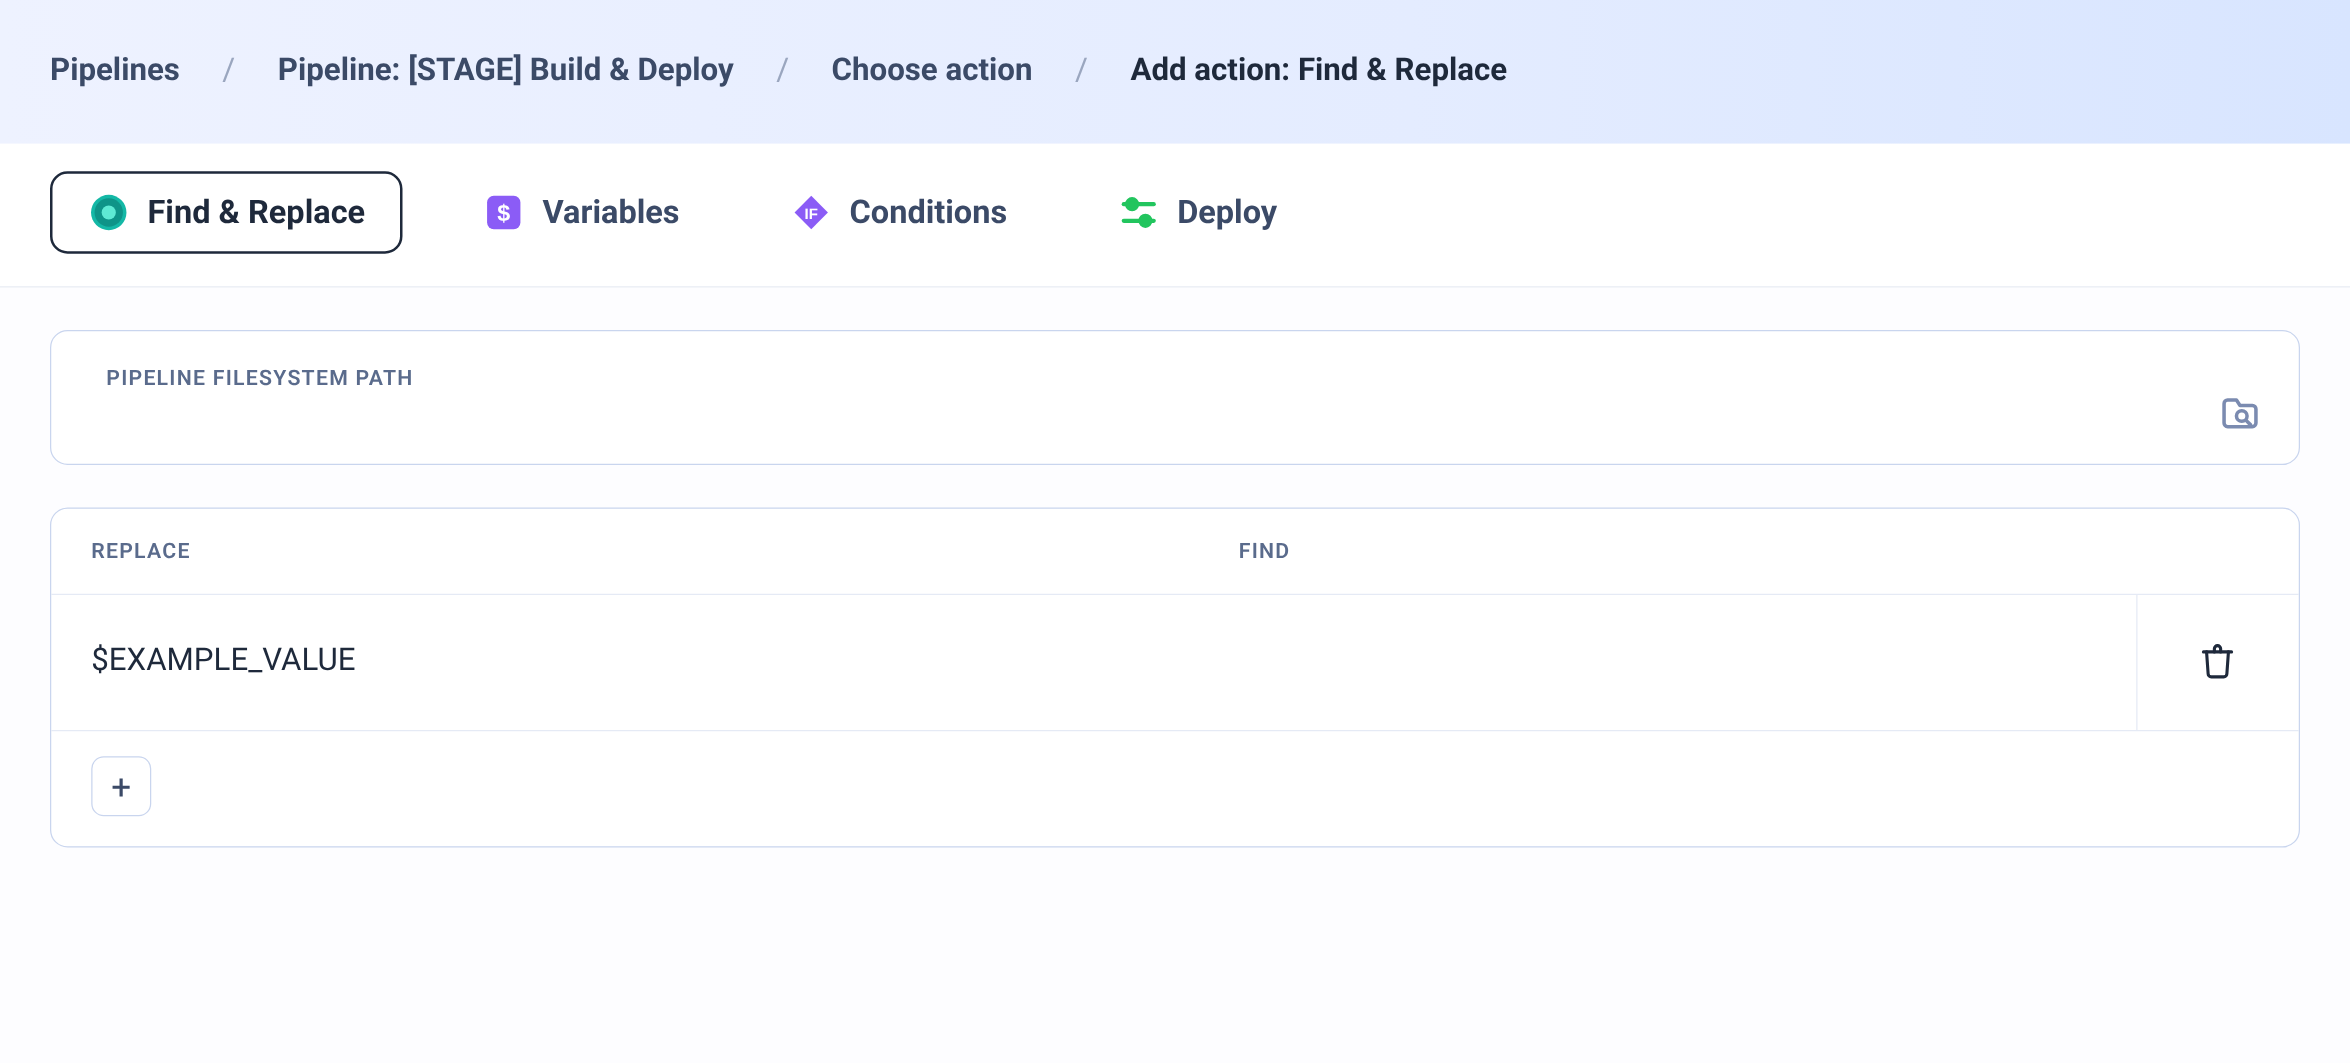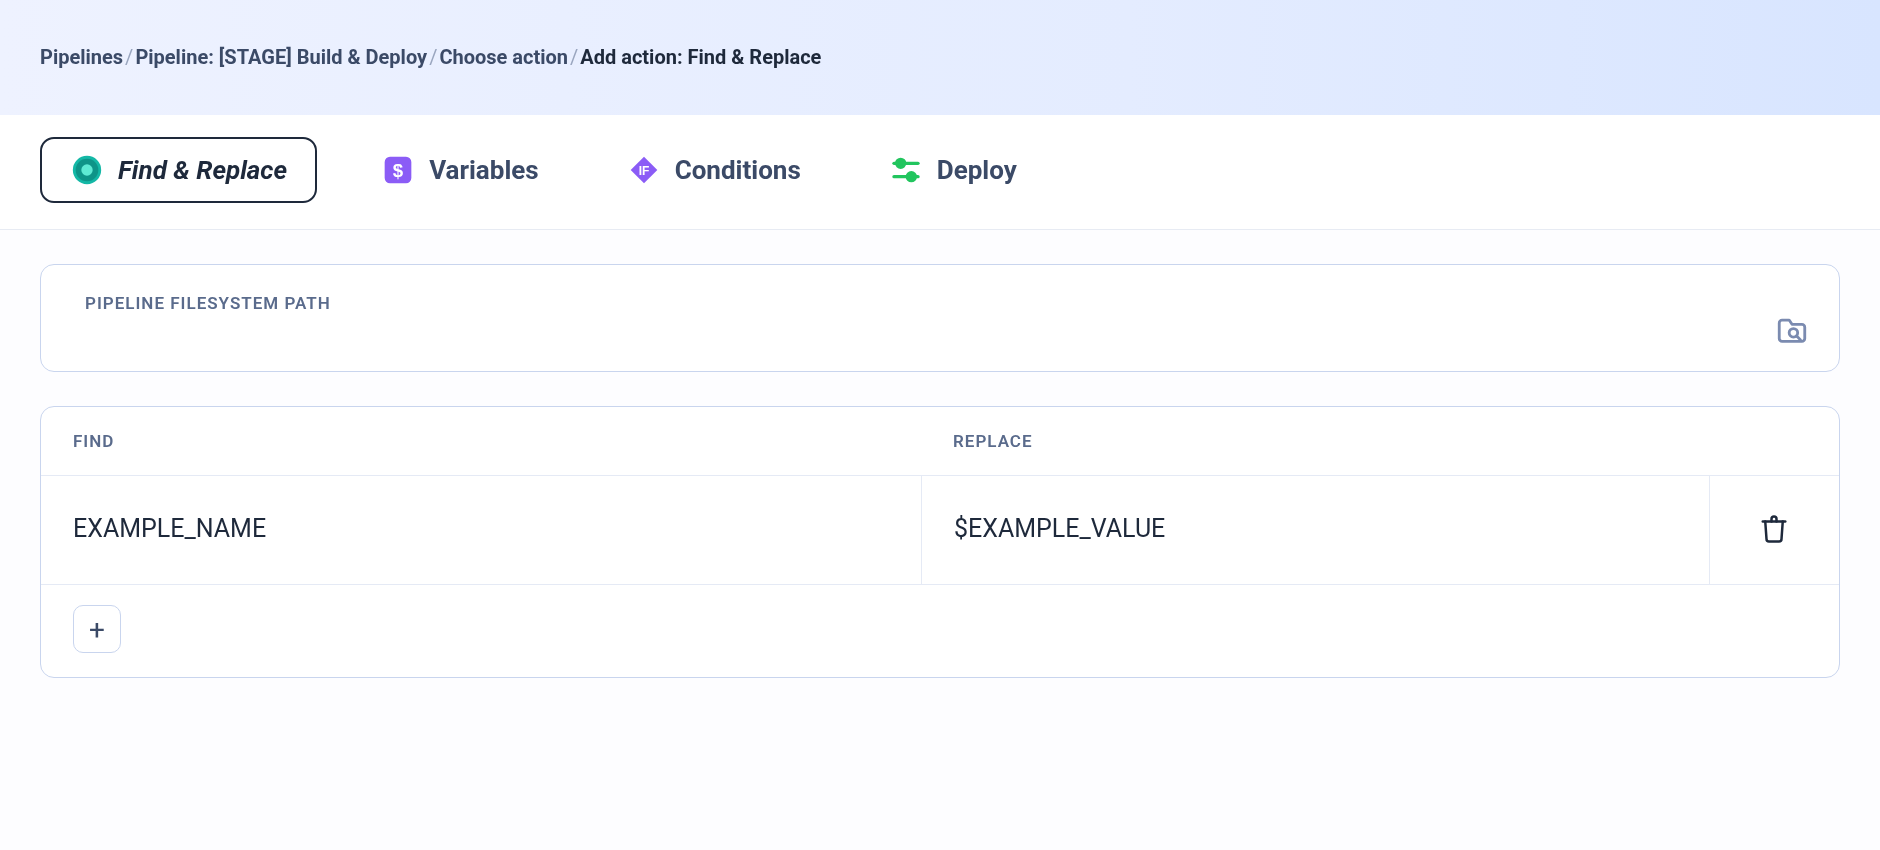--- a/index.html
+++ b/index.html
@@ -14,22 +14,22 @@
   .header-strip {
     background: linear-gradient(90deg, #eef2ff 0%, #e4ecff 60%, #d8e5ff 100%);
     padding: 30px 40px 32px 40px;
     height: 115px;
     display: flex;
     align-items: center;
   }
   .breadcrumbs {
     display: flex;
     align-items: flex-end;
-    gap: 2px;
-    font-size: 20px;
+    gap: 34px;
+    font-size: 25px;
     font-weight: 700;
     color: #3b4a67;
   }
   .breadcrumbs a { color: #3b4a67; text-decoration: none; }
   .crumb-sep { color: #9aa6bf; font-weight: 400; }
   .crumb-current { color: #1e293b; }
   .tabs-region {
     background: #ffffff;
     padding: 22px 40px 26px 40px;
     display: flex;
@@ -45,21 +45,20 @@
     font-weight: 700;
     color: #3b4a67;
     padding: 16px 24px;
     border-radius: 14px;
     cursor: pointer;
   }
   .tab.active {
     border: 2px solid #1e293b;
     color: #1e293b;
     padding: 14px 28px;
-    font-style: italic;
   }
   .tab-icon { width: 34px; height: 34px; display: flex; align-items: center; justify-content: center; }
   .content {
     padding: 34px 40px;
   }
   .panel {
     border: 1px solid #c9d5ee;
     border-radius: 14px;
     background: #fff;
     margin-bottom: 34px;
@@ -198,25 +197,24 @@
       <svg viewBox="0 0 24 24" width="34" height="34" fill="none" stroke="currentColor" stroke-width="2" stroke-linecap="round" stroke-linejoin="round">
         <path d="M3 6a2 2 0 0 1 2-2h5l2 3h7a2 2 0 0 1 2 2v8a2 2 0 0 1-2 2H5a2 2 0 0 1-2-2V6z"></path>
         <circle cx="13" cy="13" r="3"></circle>
         <line x1="15.5" y1="15.5" x2="18" y2="18"></line>
       </svg>
     </div>
   </div>
 
   <div class="panel">
     <div class="fr-header">
+      <div class="fr-col replace">REPLACE</div>
       <div class="fr-col find">FIND</div>
-      <div class="fr-col replace">REPLACE</div>
     </div>
     <div class="fr-row">
-      <div class="fr-cell">EXAMPLE_NAME</div>
       <div class="fr-cell replace-cell">$EXAMPLE_VALUE</div>
       <div class="fr-cell delete-cell">
         <div class="delete-btn">
           <svg viewBox="0 0 24 24" width="30" height="30" fill="none" stroke="currentColor" stroke-width="2" stroke-linecap="round" stroke-linejoin="round">
             <polyline points="3 6 5 6 21 6"></polyline>
             <path d="M19 6l-1 14a2 2 0 0 1-2 2H8a2 2 0 0 1-2-2L5 6"></path>
             <path d="M10 6V4a2 2 0 0 1 2-2h0a2 2 0 0 1 2 2v2"></path>
           </svg>
         </div>
       </div>

